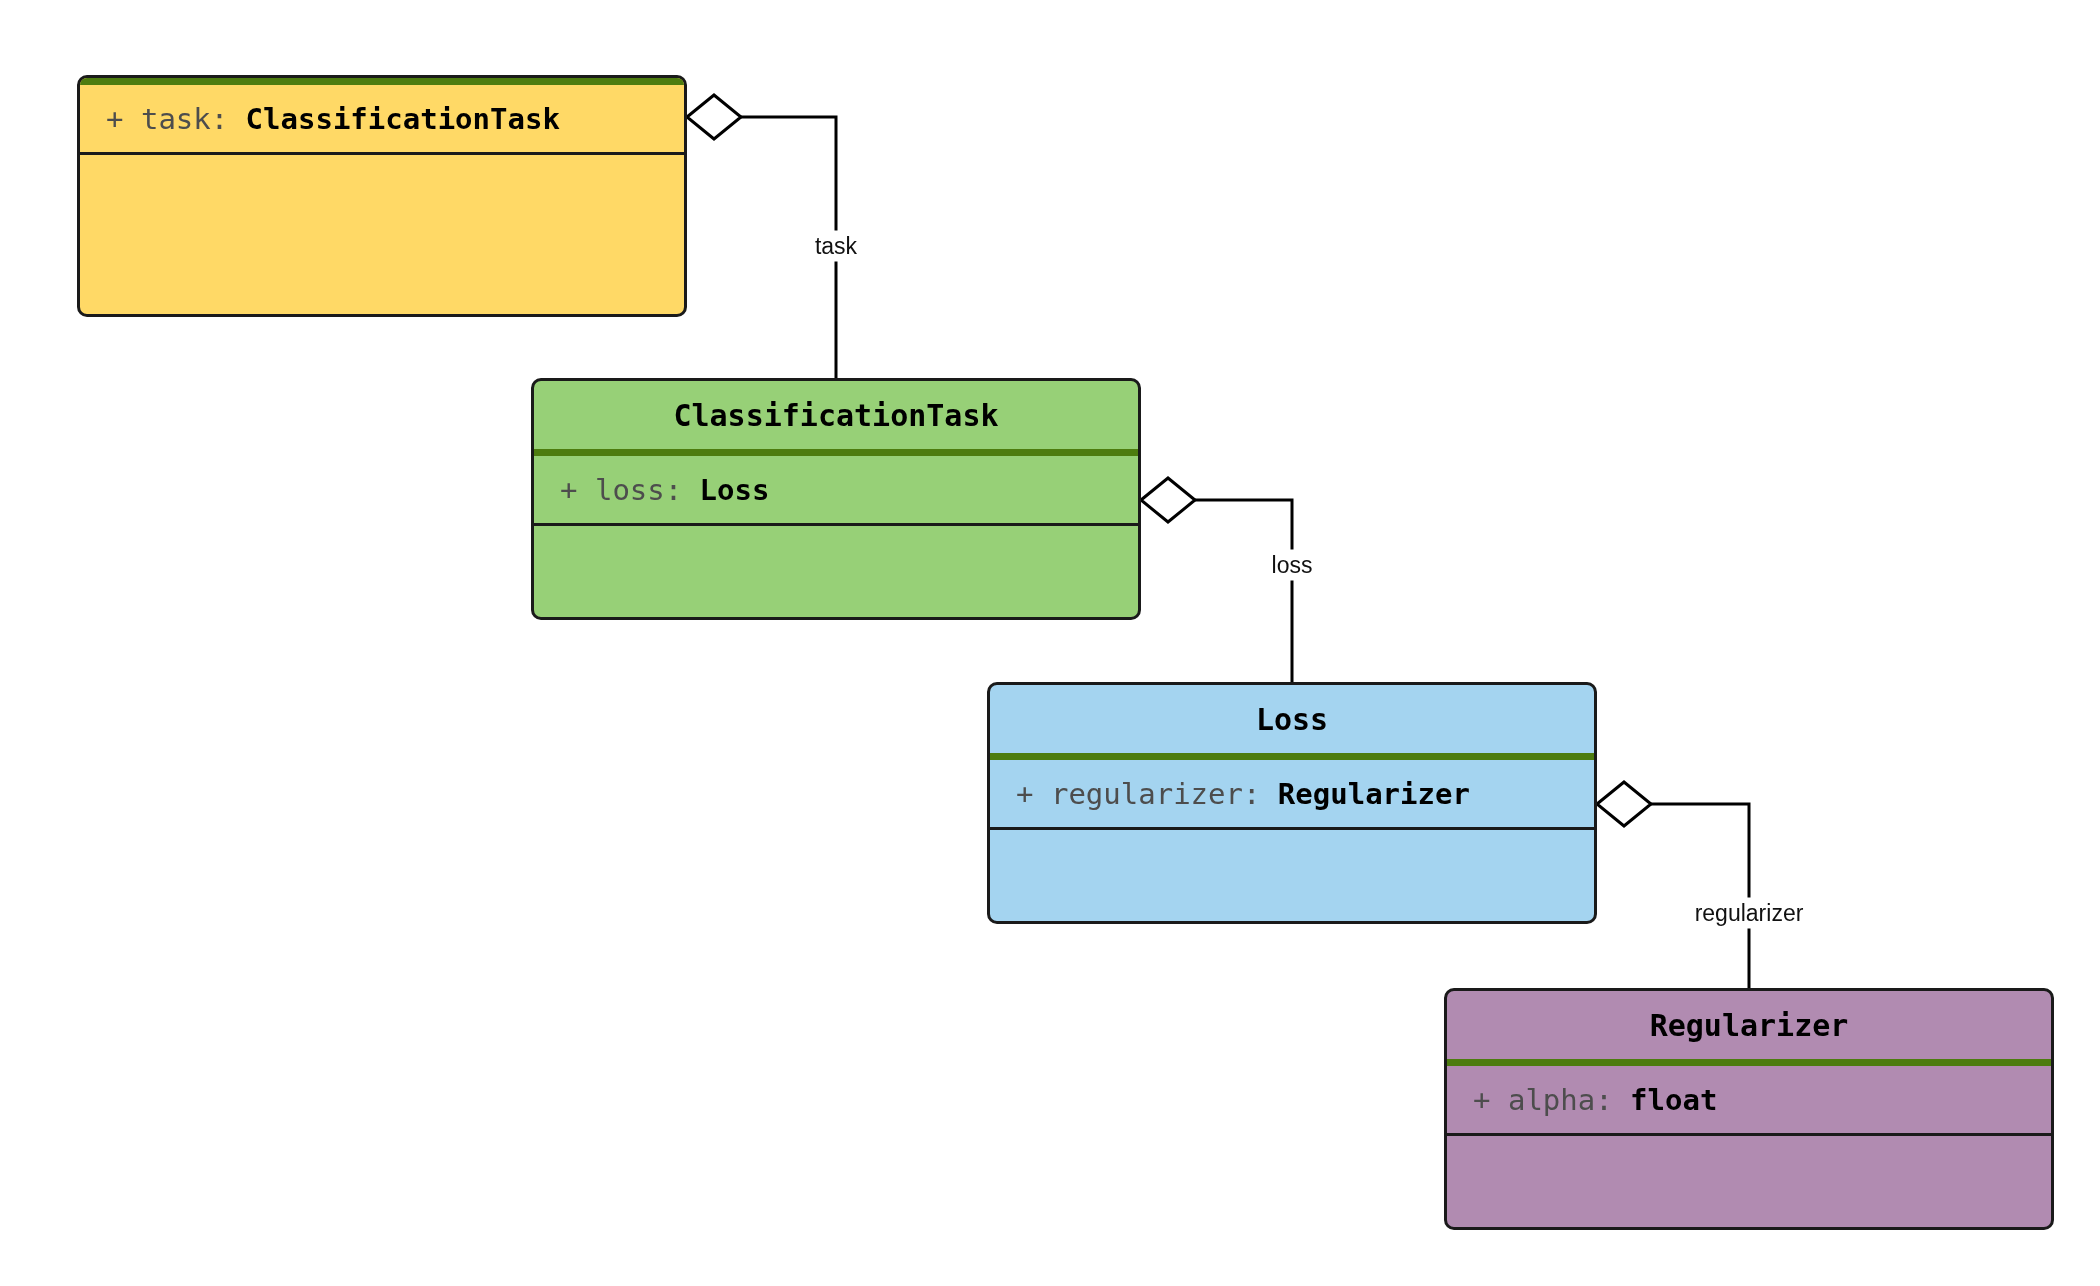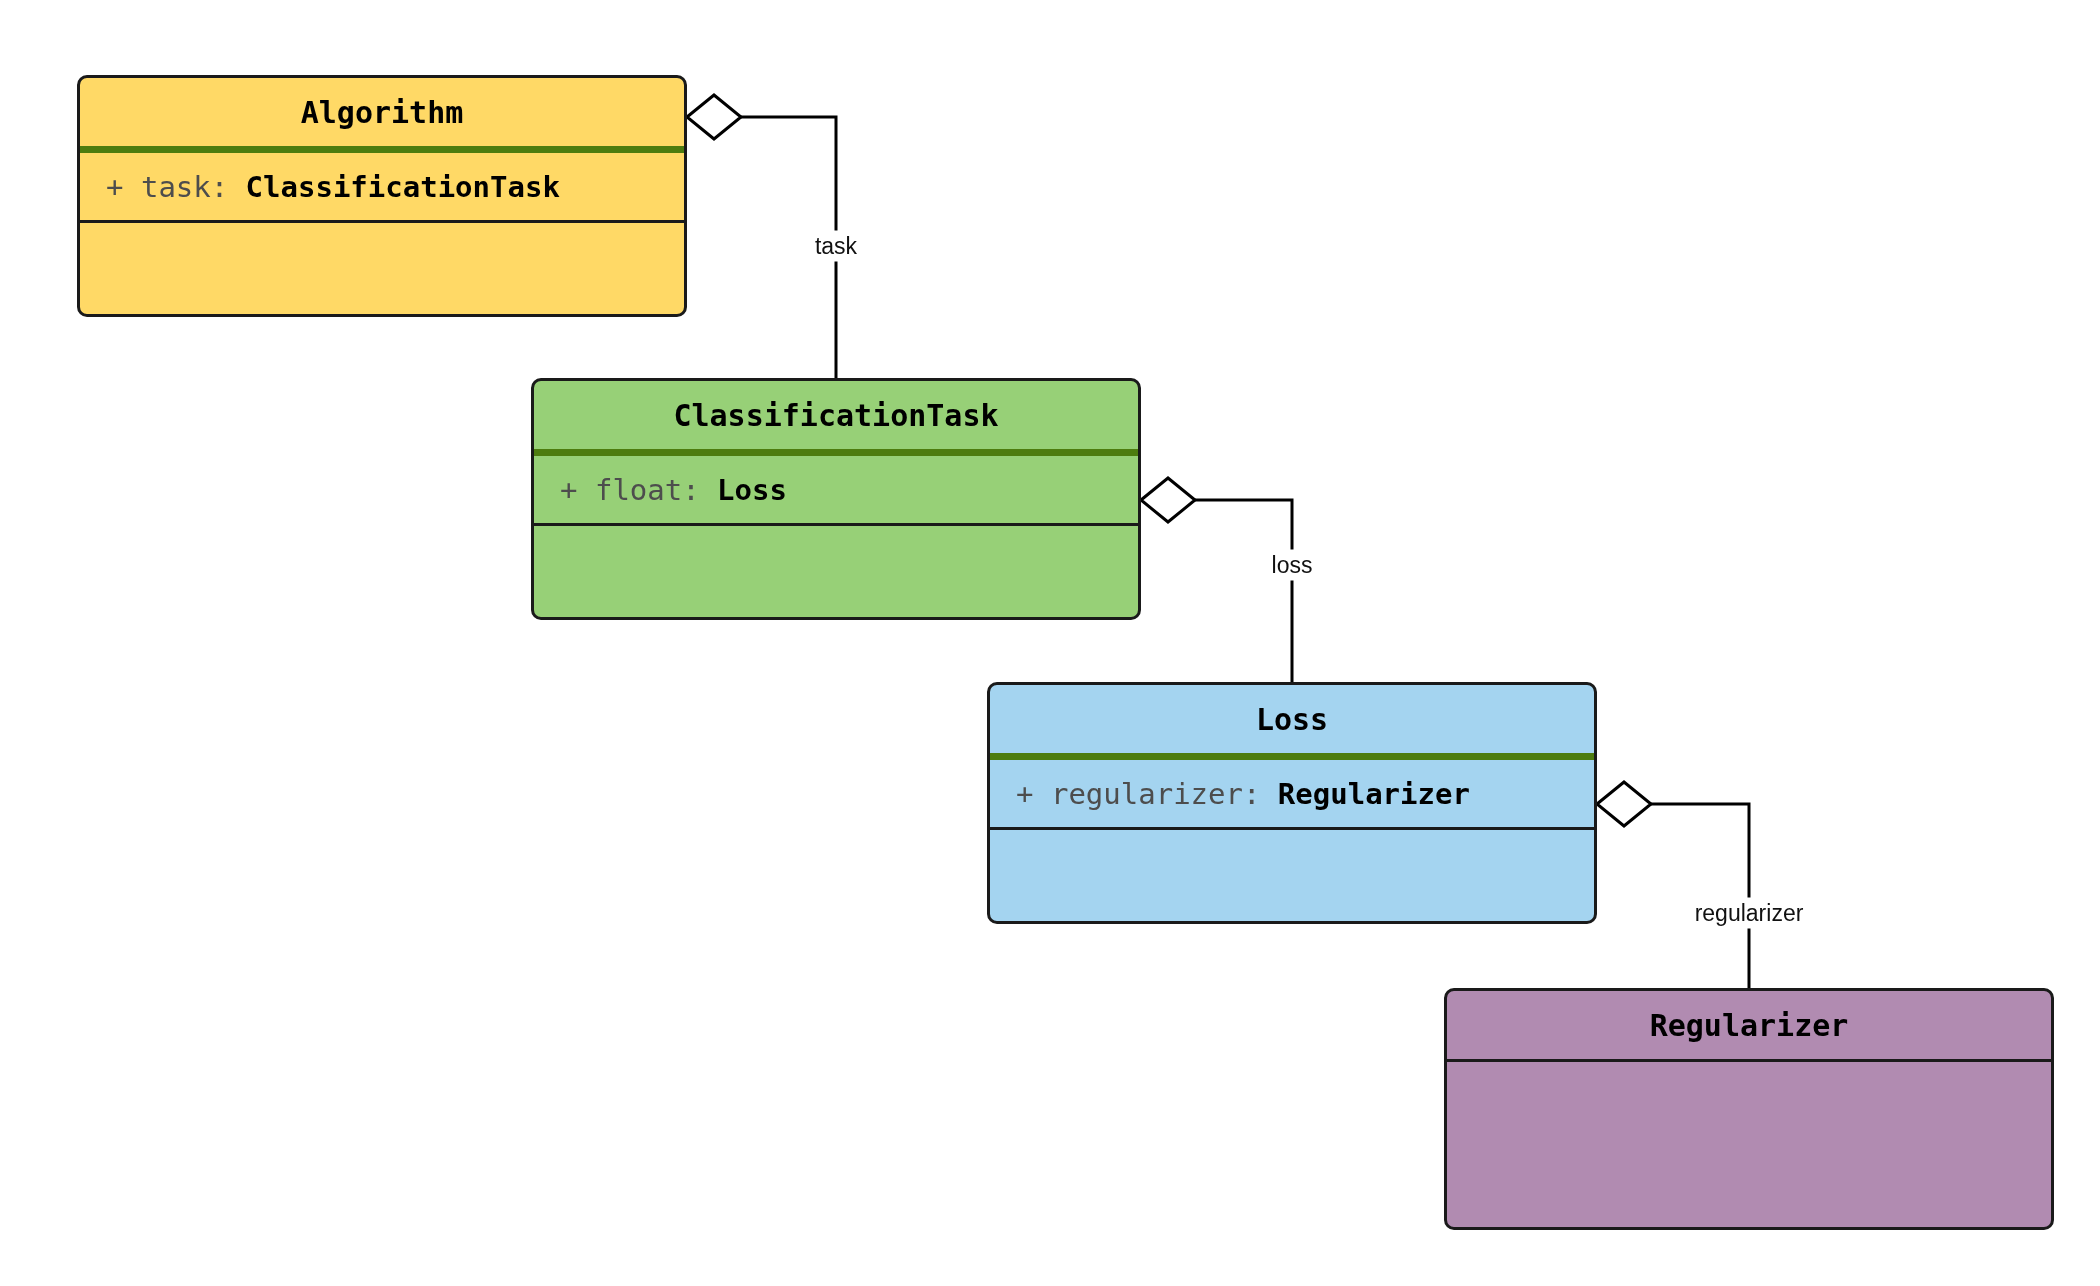--- a/index.html
+++ b/index.html
@@ -92,48 +92,51 @@
     <polygon points="687,117 714,95 741,117 714,139" fill="#ffffff" stroke="#000000" stroke-width="3"></polygon>
 
     <polyline points="1195,500 1292,500 1292,682" fill="none" stroke="#000000" stroke-width="3"></polyline>
     <polygon points="1141,500 1168,478 1195,500 1168,522" fill="#ffffff" stroke="#000000" stroke-width="3"></polygon>
 
     <polyline points="1651,804 1749,804 1749,988" fill="none" stroke="#000000" stroke-width="3"></polyline>
     <polygon points="1597,804 1624,782 1651,804 1624,826" fill="#ffffff" stroke="#000000" stroke-width="3"></polygon>
   </svg>
 
   <div class="uml-class" style="left: 77px; top: 75px; background-color: rgb(255, 217, 102);">
-    <div class="uml-header">Algorithm</div>
     <div class="uml-attrs">
       <span class="attr-prefix">+ task:</span>
       <span class="attr-type">ClassificationTask</span>
     </div>
     <div class="uml-methods"></div>
   </div>
 
   <div class="uml-class" style="left: 531px; top: 378px; background-color: rgb(151, 208, 119);">
     <div class="uml-header">ClassificationTask</div>
     <div class="uml-attrs">
-      <span class="attr-prefix">+ float:</span>
+      <span class="attr-prefix">+ loss:</span>
       <span class="attr-type">Loss</span>
     </div>
     <div class="uml-methods"></div>
   </div>
 
   <div class="uml-class" style="left: 987px; top: 682px; background-color: rgb(164, 212, 240);">
     <div class="uml-header">Loss</div>
     <div class="uml-attrs">
       <span class="attr-prefix">+ regularizer:</span>
       <span class="attr-type">Regularizer</span>
     </div>
     <div class="uml-methods"></div>
   </div>
 
   <div class="uml-class" style="left: 1444px; top: 988px; background-color: rgb(177, 139, 177);">
     <div class="uml-header">Regularizer</div>
+    <div class="uml-attrs">
+      <span class="attr-prefix">+ alpha:</span>
+      <span class="attr-type">float</span>
+    </div>
     <div class="uml-methods"></div>
   </div>
 
   <div class="edge-label" style="left:836px; top:246px;">task</div>
   <div class="edge-label" style="left:1292px; top:565px;">loss</div>
   <div class="edge-label" style="left:1749px; top:913px;">regularizer</div>
 
 </div>
 
 </body></html>

